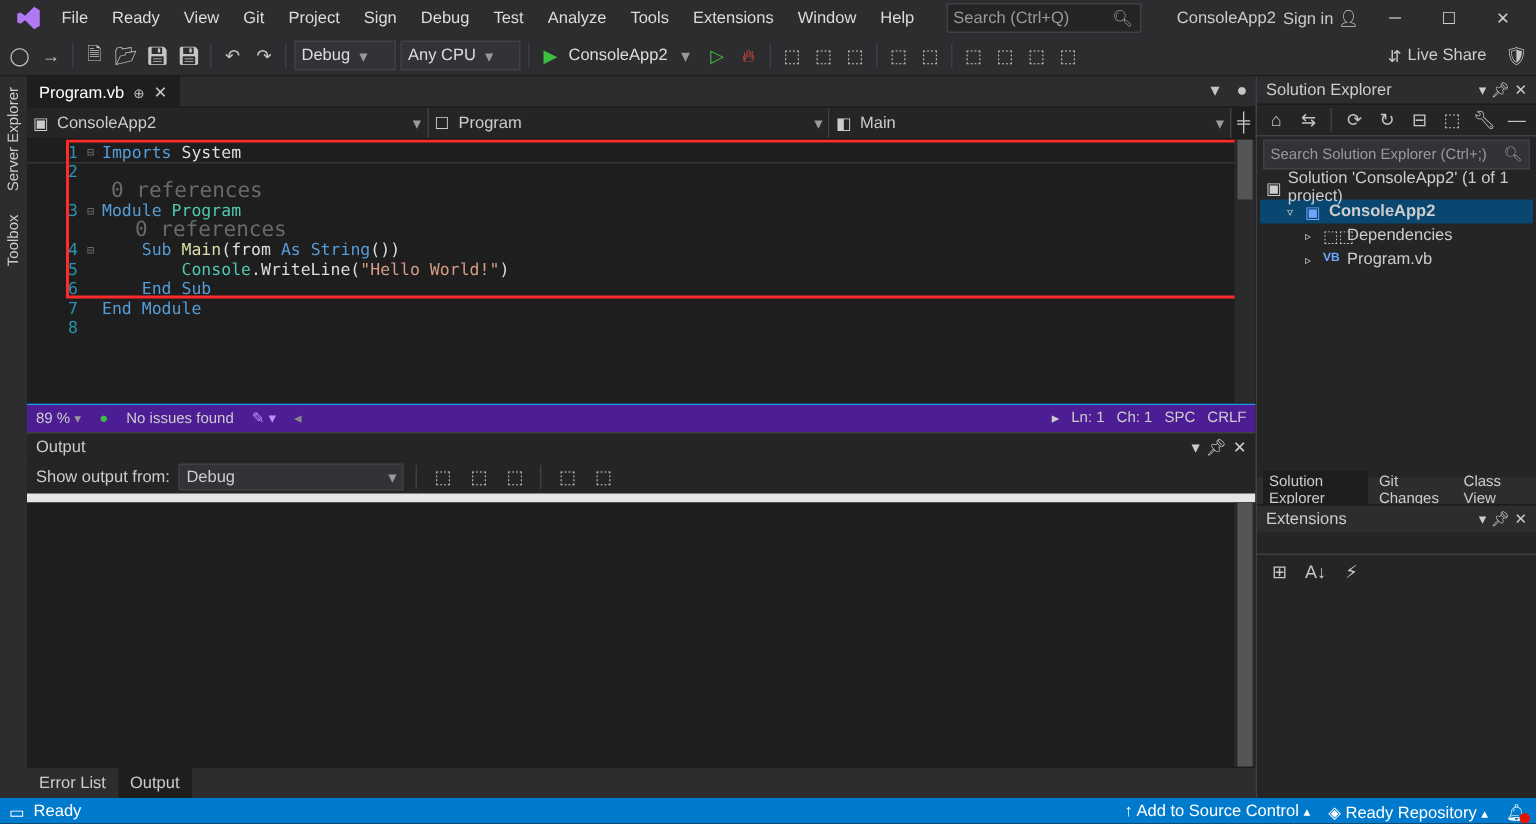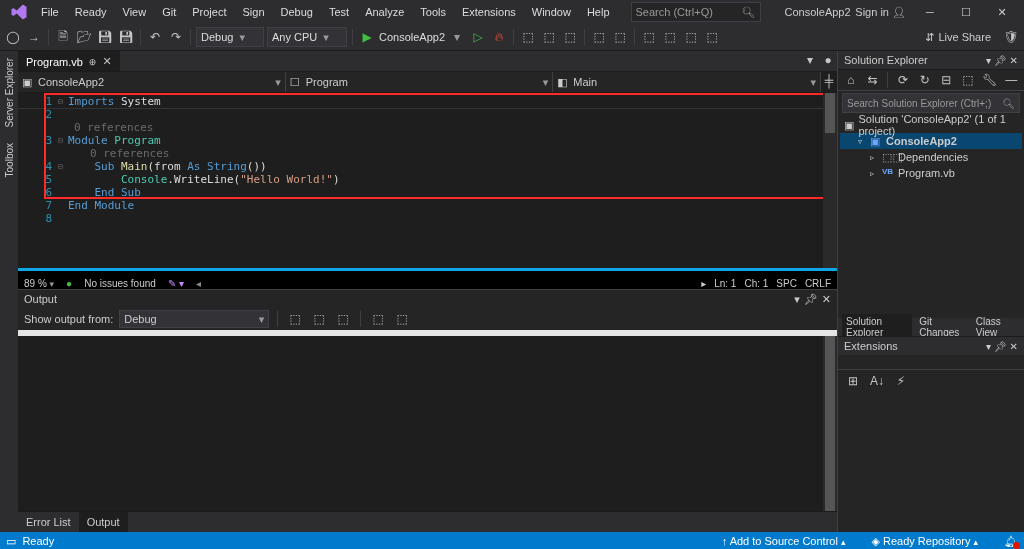--- a/index.html
+++ b/index.html
@@ -33,28 +33,28 @@
   .nav-drop:last-child{border-right:none}
   .nav-drop .ico{width:12px;height:12px;margin-right:4px}
   .nav-drop .chev{position:absolute;right:4px;color:#999}
   .editor-wrap{flex:1;position:relative;background:#1e1e1e;overflow:hidden}
   .red-box{position:absolute;left:26px;top:0;right:8px;height:102px;border:2px solid #ff2a2a;pointer-events:none}
   .editor{position:absolute;left:0;top:0;right:0;bottom:0;font-family:Consolas,monospace;font-size:11px;line-height:13px;padding-top:2px}
   .ln{display:flex}
   .gut{width:34px;text-align:right;padding-right:6px;color:#2b91af}
   .fold{width:10px;color:#6a6a6a;font-size:8px}
   .code{white-space:pre}
-  .ref{color:#6a6a6a;font-size:11px;padding-left:56px}
+  .ref{color:#6a6a6a;font-size:14px;padding-left:56px}
   .kw{color:#569cd6}
   .type{color:#4ec9b0}
   .str{color:#d69d85}
   .fn{color:#dcdcaa}
   .plain{color:#dcdcdc}
   .caret-line{position:absolute;left:0;right:0;top:2px;height:13px;border-bottom:1px solid rgba(255,255,255,.1);pointer-events:none}
-  .editor-status{height:18px;border-top:3px solid #0ea5e9;display:flex;align-items:flex-end;padding:0 6px;font-size:10px;color:#ccc;gap:12px;background:#000000}
+  .editor-status{height:18px;border-top:1px solid #0ea5e9;display:flex;align-items:center;padding:0 6px;font-size:10px;color:#ccc;gap:12px;background:#4c1d95}
   .editor-status .chev{color:#999;font-size:9px}
   .es-right{margin-left:auto;display:flex;gap:8px}
   .output-head{height:18px;background:#252526;border-top:1px solid #3f3f46;display:flex;align-items:center;padding:0 6px;color:#ccc;font-size:11px}
   .output-head .r{margin-left:auto;display:flex;gap:4px;color:#ccc}
   .output-bar{height:22px;display:flex;align-items:center;padding:0 6px;gap:6px;background:#252526;border-bottom:6px solid #e5e5e5}
   .out-drop{width:140px;height:16px;background:#333337;border:1px solid #3f3f46;display:flex;align-items:center;padding:0 4px;font-size:11px}
   .output-body{flex:1;background:#1e1e1e;position:relative}
   .bot-tabs{height:20px;background:#2d2d30;display:flex;align-items:stretch;border-top:1px solid #1b1b1c}
   .bot-tab{padding:2px 8px;color:#ccc;display:flex;align-items:center}
   .bot-tab.act{background:#1e1e1e}
@@ -71,21 +71,21 @@
   .tree-arrow{width:8px;color:#ccc;font-size:8px}
   .tree-ico{width:12px;height:12px;display:inline-block}
   .right-tabs{height:18px;background:#2d2d30;display:flex;align-items:center;padding:0 4px;font-size:10px;color:#ccc;gap:3px}
   .right-tabs .t{padding:2px 4px}
   .right-tabs .t.act{background:#1e1e1e}
   .props{flex:0 0 auto}
   .props-head{height:18px;background:#2d2d30;display:flex;align-items:center;padding:0 6px;border-top:1px solid #1b1b1c}
   .props-head .r{margin-left:auto;display:flex;gap:3px;color:#ccc;font-size:10px}
   .props-tools{height:22px;display:flex;align-items:center;gap:6px;padding:0 6px}
   .statusbar{height:18px;background:#007acc;display:flex;align-items:center;padding:0 6px;color:#fff;font-size:11px}
-  .statusbar .r{margin-left:auto;display:flex;gap:26px;align-items:center}
+  .statusbar .r{margin-left:auto;display:flex;gap:12px;align-items:center}
   .sb-up{font-size:9px}
   .vscroll{position:absolute;right:0;top:0;bottom:0;width:14px;background:#2a2a2a}
   .vscroll .thumb{position:absolute;left:2px;right:2px;top:0;height:40px;background:#555}
   .liveshare{color:#ccc;margin-right:8px;display:flex;align-items:center;gap:4px;font-size:11px}
 </style>
 </head>
 <body>
 
 <div class="titlebar">
   <span class="vs-logo">

